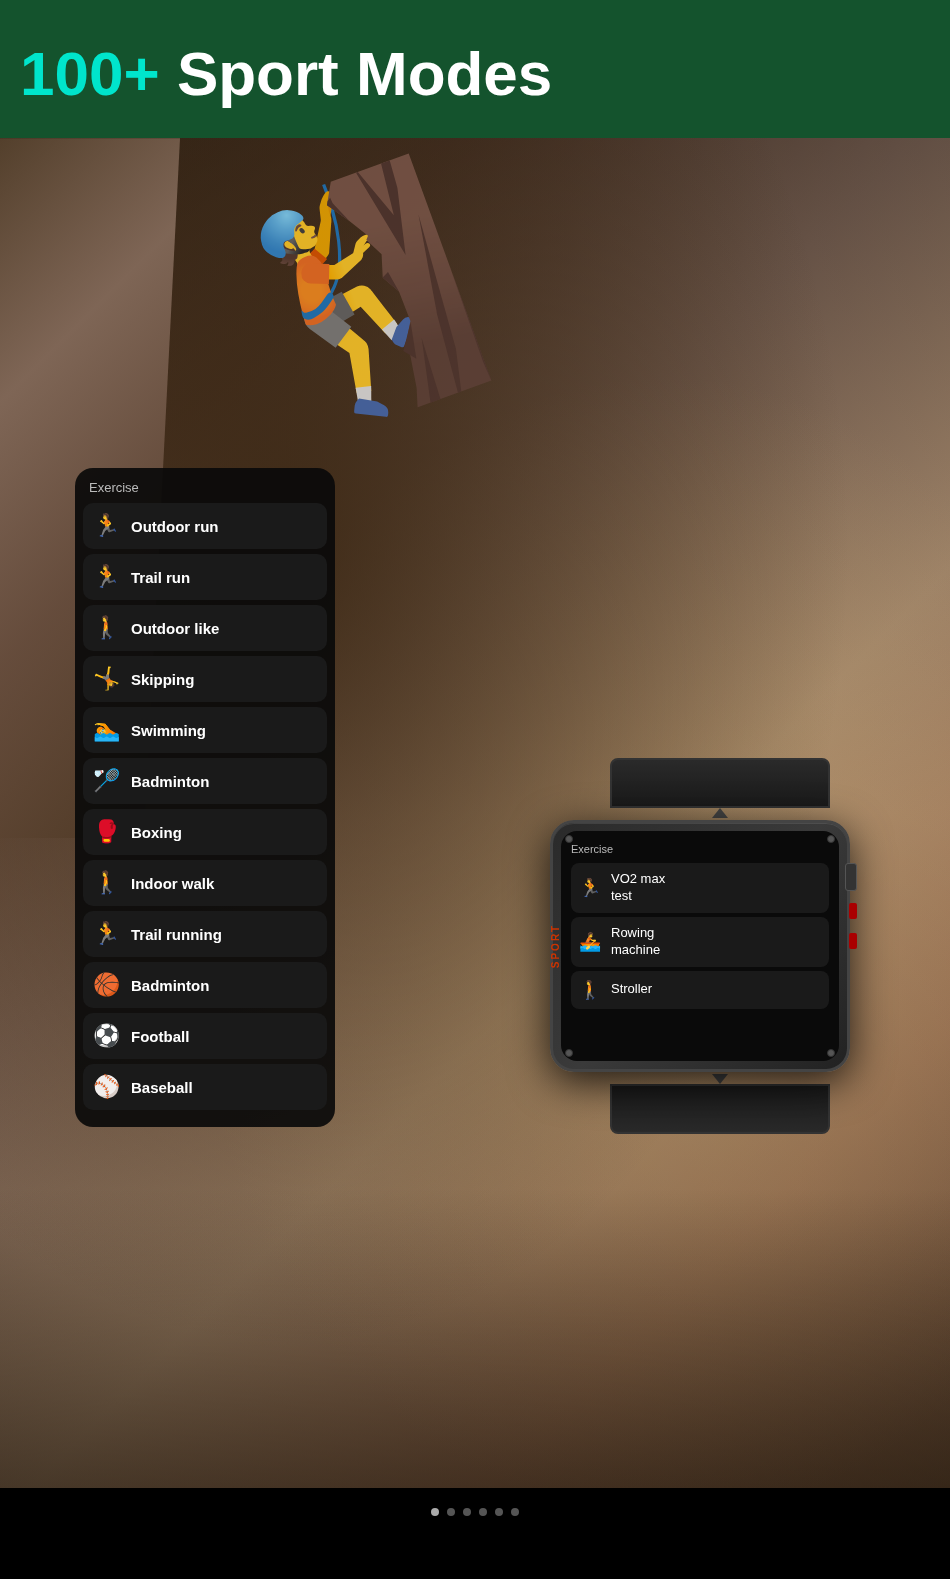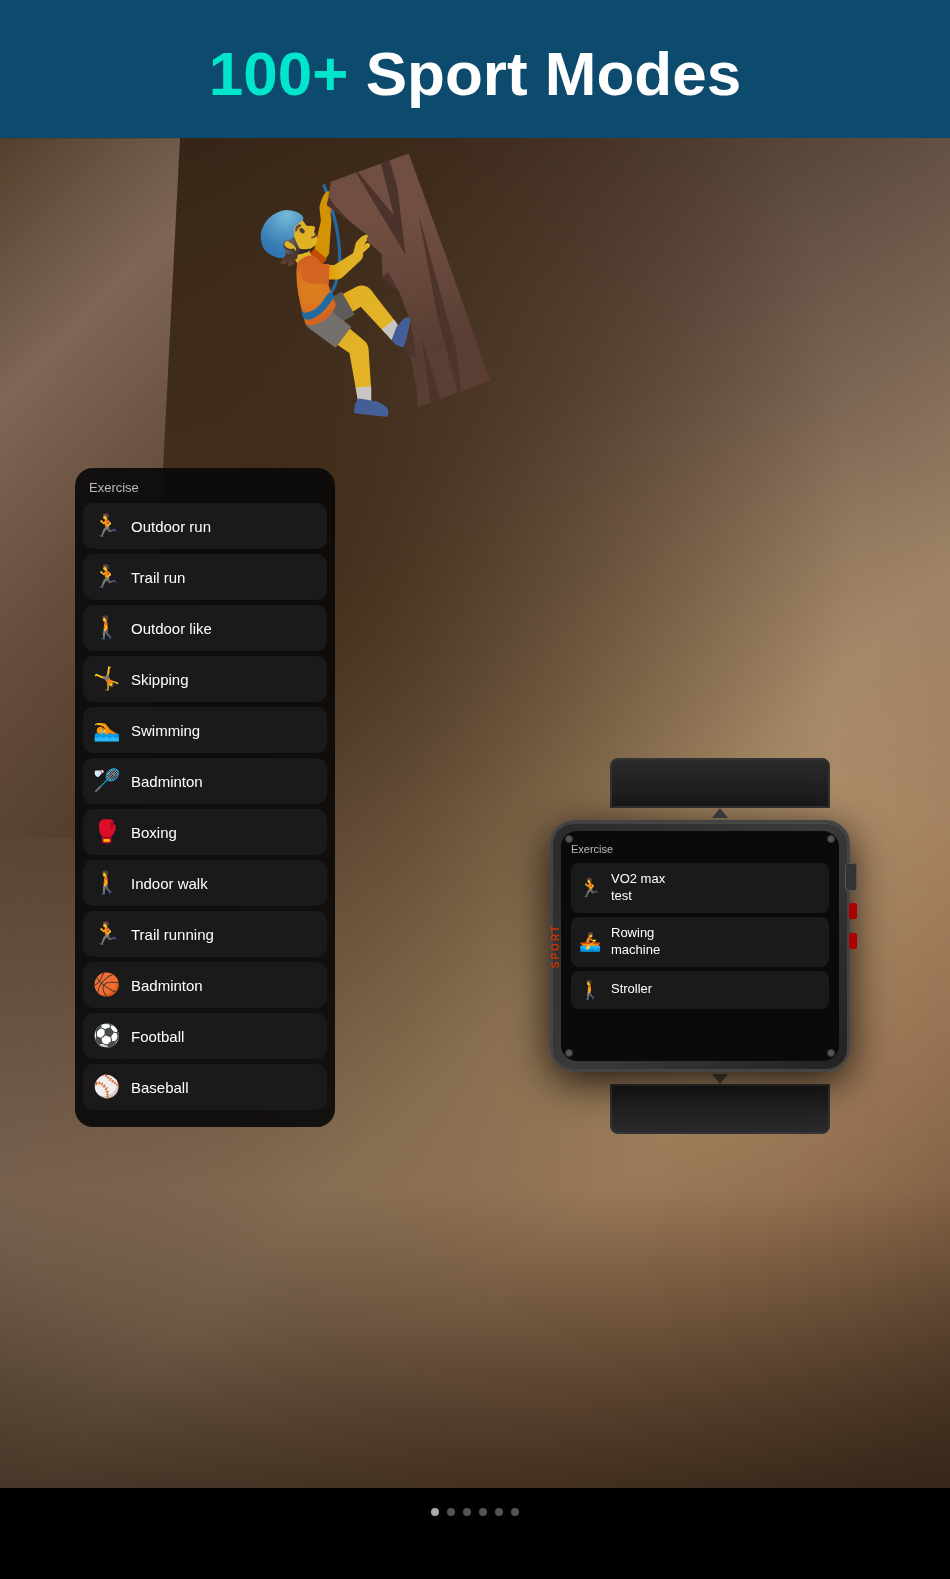--- a/index.html
+++ b/index.html
@@ -6,22 +6,22 @@
     body {
       width: 950px;
       min-height: 1579px;
       background: #000;
       font-family: Arial, sans-serif;
       overflow-x: hidden;
     }
 
     
     .header {
-      background: #0c4a6e;
-      text-align: center;
+      background: #14532d;
+      text-align: left;
       padding: 40px 20px 30px;
     }
     .header-title {
       font-size: 62px;
       font-weight: 900;
       color: #fff;
       line-height: 1.1;
     }
     .header-title .highlight {
       color: #00e5cc;
@@ -104,21 +104,21 @@
     }
     .exercise-icon {
       font-size: 22px;
       width: 28px;
       text-align: center;
       flex-shrink: 0;
     }
     .exercise-name {
       color: #fff;
       font-size: 15px;
-      font-weight: 400;
+      font-weight: 700;
     }
     .icon-cyan { color: #00ccaa; }
     .icon-orange { color: #ff6600; }
     .icon-red { color: #cc2200; }
 
     
     .watch-container {
       position: absolute;
       top: 620px;
       right: 60px;

